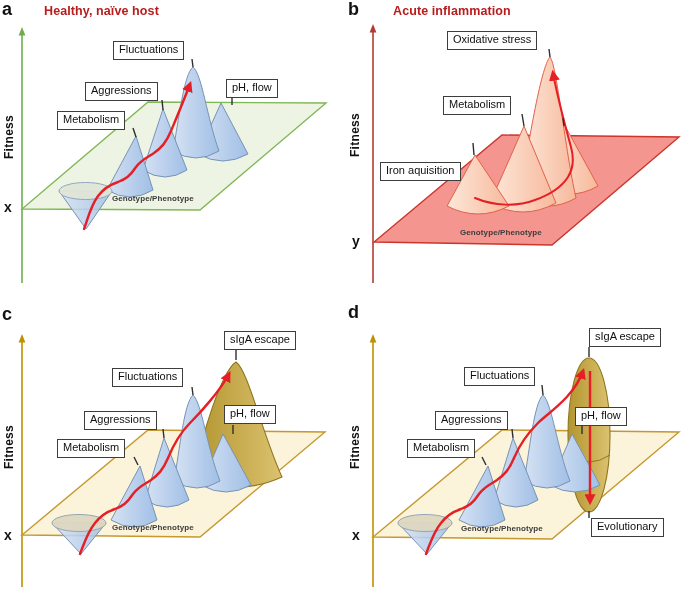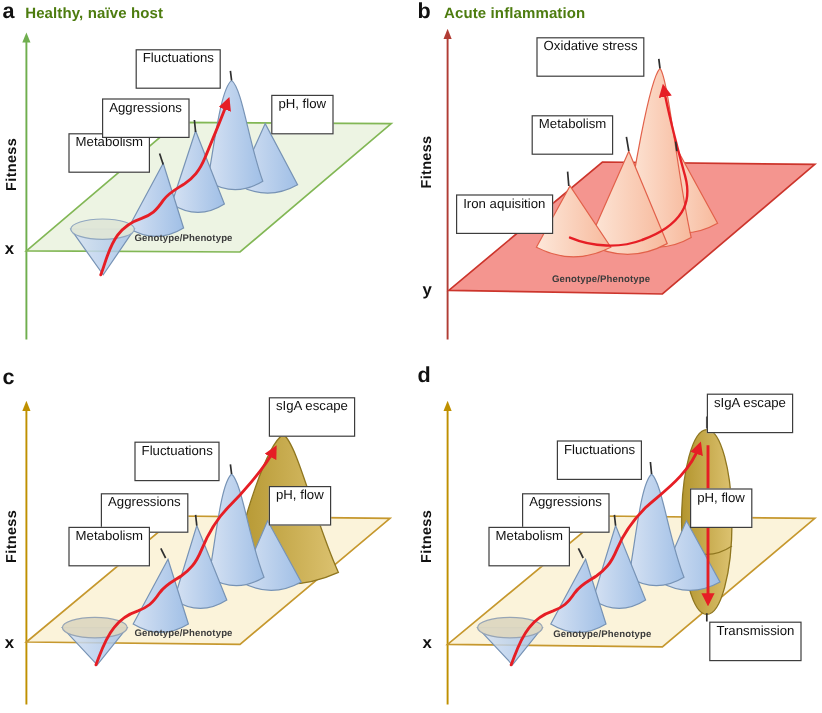--- a/index.html
+++ b/index.html
@@ -6,34 +6,34 @@
   #figure-root{
     position:relative;width:685px;height:594px;background:#ffffff;
     font-family:"Liberation Sans",sans-serif;overflow:hidden;
   }
   .panel{position:absolute;width:342px;height:297px;}
   .panel svg{position:absolute;left:0;top:0;}
   .panel-letter{
     position:absolute;font-size:18px;font-weight:bold;color:#111;line-height:1;
   }
   .panel-title{
-    position:absolute;font-size:12.5px;font-weight:bold;color:#4d7c0f;line-height:1.1;
-    white-space:nowrap;letter-spacing:.1px;
+    position:absolute;font-size:12.5px;font-weight:bold;color:#b91c1c;line-height:1.1;
+    white-space:nowrap;letter-spacing:.1px;margin-left:23px;
   }
   .fitness-label{
     position:absolute;width:60px;height:14px;text-align:center;
     font-size:12px;font-weight:bold;color:#111;
     transform:rotate(-90deg);line-height:14px;letter-spacing:.3px;
   }
   .origin-label{
     position:absolute;font-size:14px;font-weight:bold;color:#111;line-height:1;
   }
   .box-label{
     position:absolute;background:#ffffff;border:1.5px solid #3d3d3d;
-    padding:1px 5px 16px;font-size:11px;color:#101010;line-height:1.25;
+    padding:1px 5px 2px;font-size:11px;color:#101010;line-height:1.25;
     white-space:nowrap;
   }
   .plane-label{
     position:absolute;font-size:8px;font-weight:bold;color:#3c3c3c;
     white-space:nowrap;letter-spacing:.1px;text-align:right;
   }
 </style>
 </head>
 <body>
 
@@ -197,17 +197,17 @@
       <line x1="247" y1="214" x2="247" y2="221" stroke="#2f2f2f" stroke-width="1.4"></line>
     </svg>
     <div class="panel-letter" style="left:6px;top:6px;">d</div>
     <div class="fitness-label" style="left:-17px;top:143px;">Fitness</div>
     <div class="origin-label" style="left:10px;top:231px;">x</div>
     <div class="box-label" style="left:247px;top:31px;">sIgA escape</div>
     <div class="box-label" style="left:122px;top:70px;">Fluctuations</div>
     <div class="box-label" style="left:93px;top:114px;">Aggressions</div>
     <div class="box-label" style="left:65px;top:142px;">Metabolism</div>
     <div class="box-label" style="left:233px;top:110px;">pH, flow</div>
-    <div class="box-label" style="left:249px;top:221px;">Transmission</div>
+    <div class="box-label" style="left:249px;top:221px;">Evolutionary</div>
     <div class="plane-label" style="left:119px;top:227px;">Genotype/Phenotype</div>
   </div>
 
 </div>
 
 </body></html>

